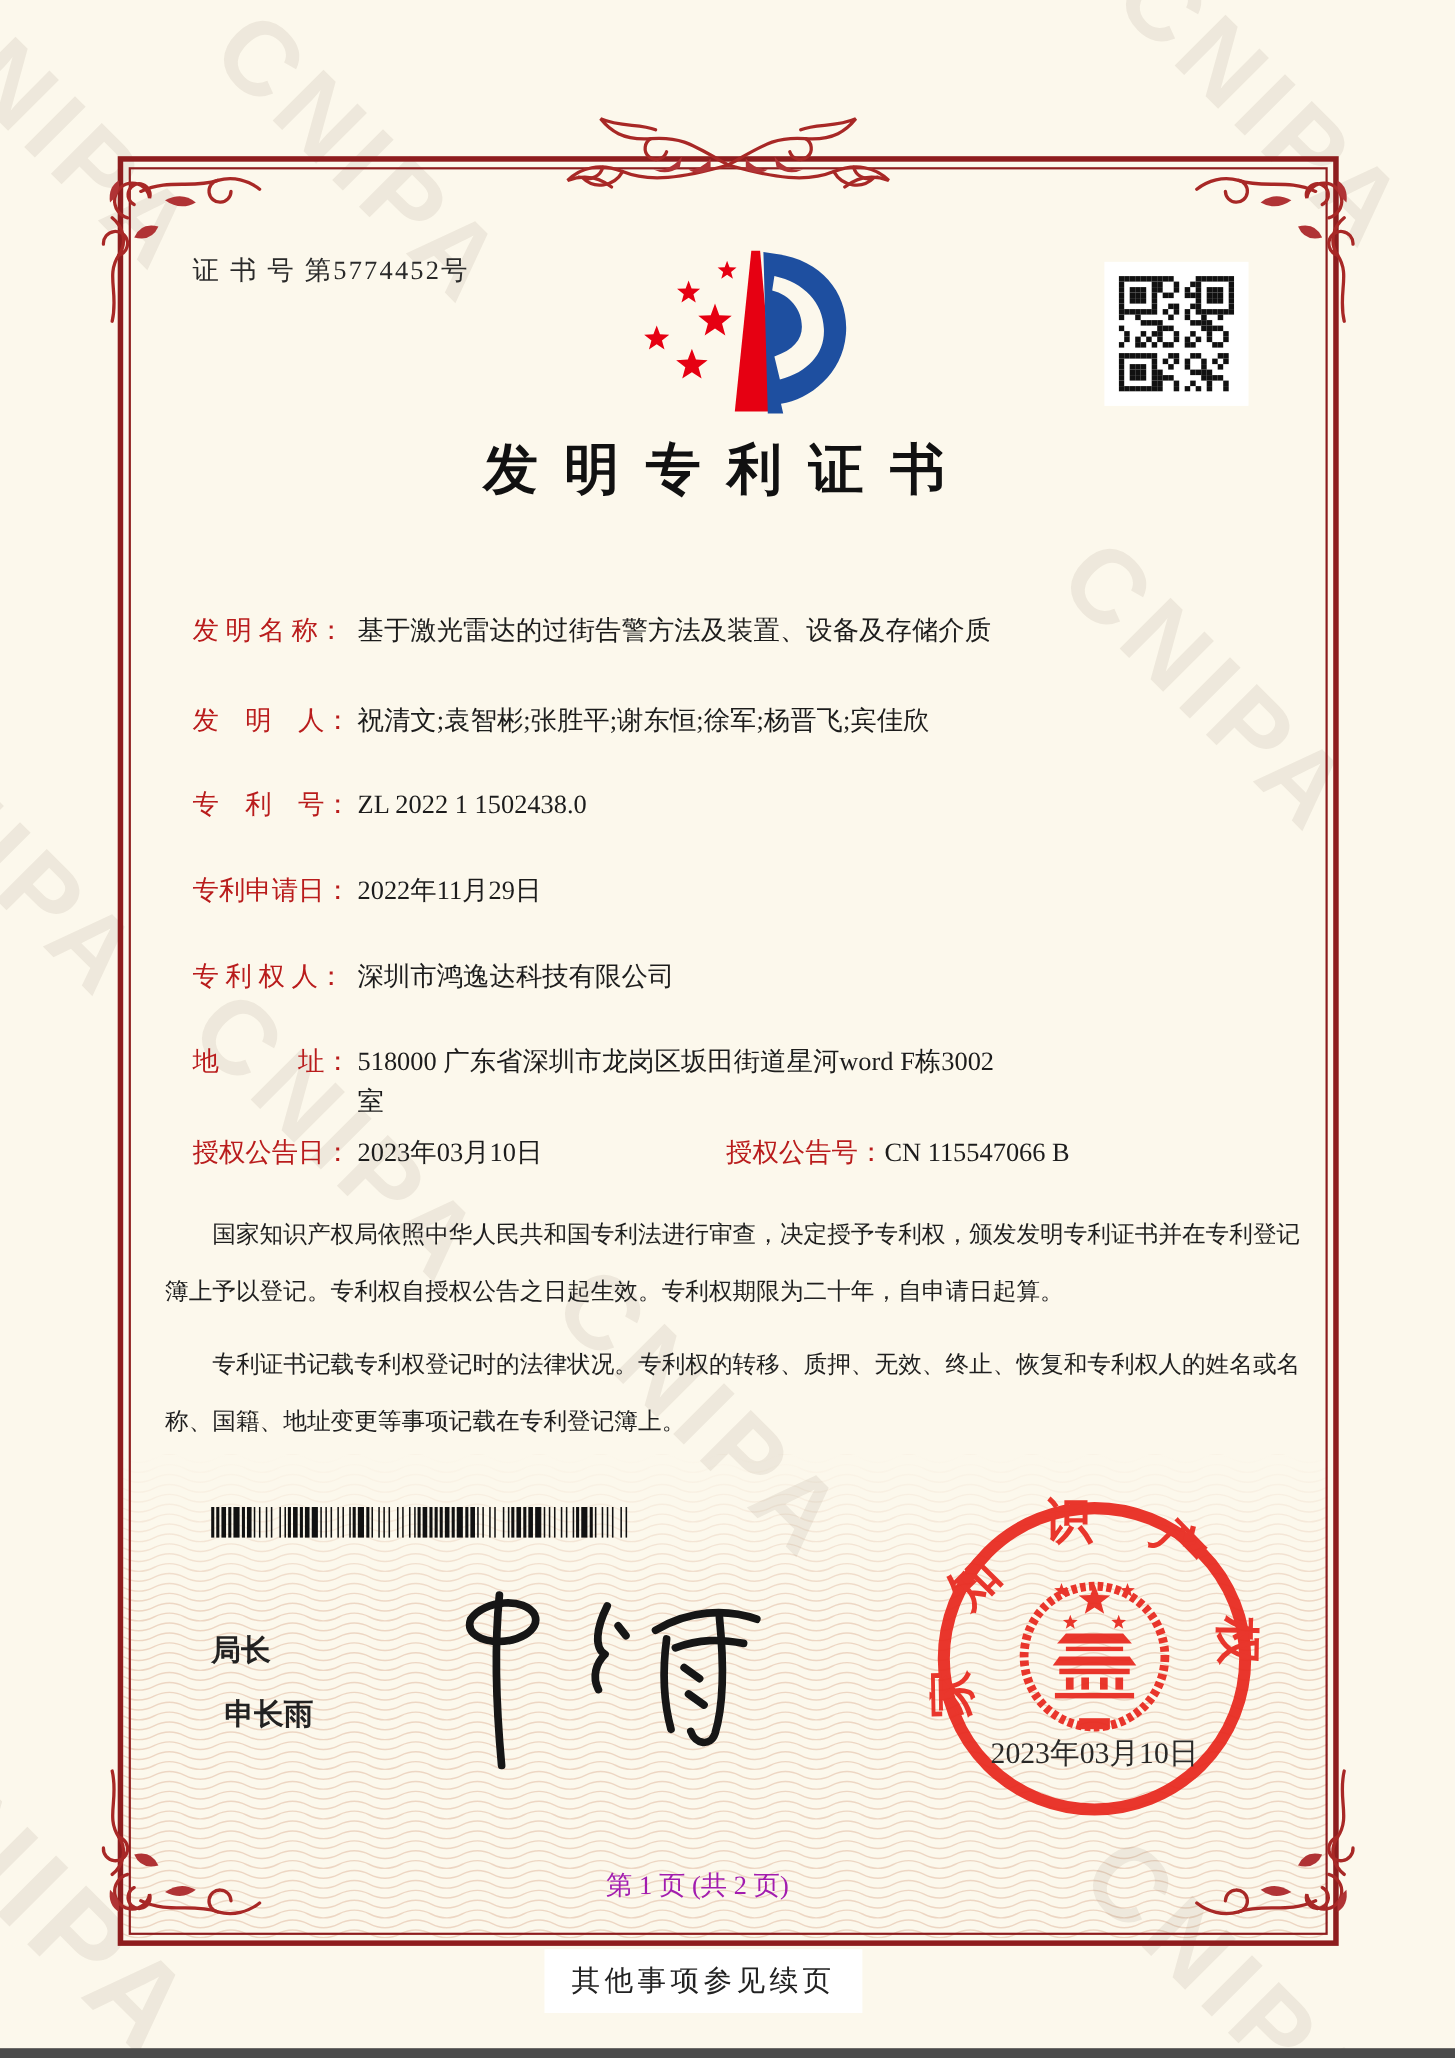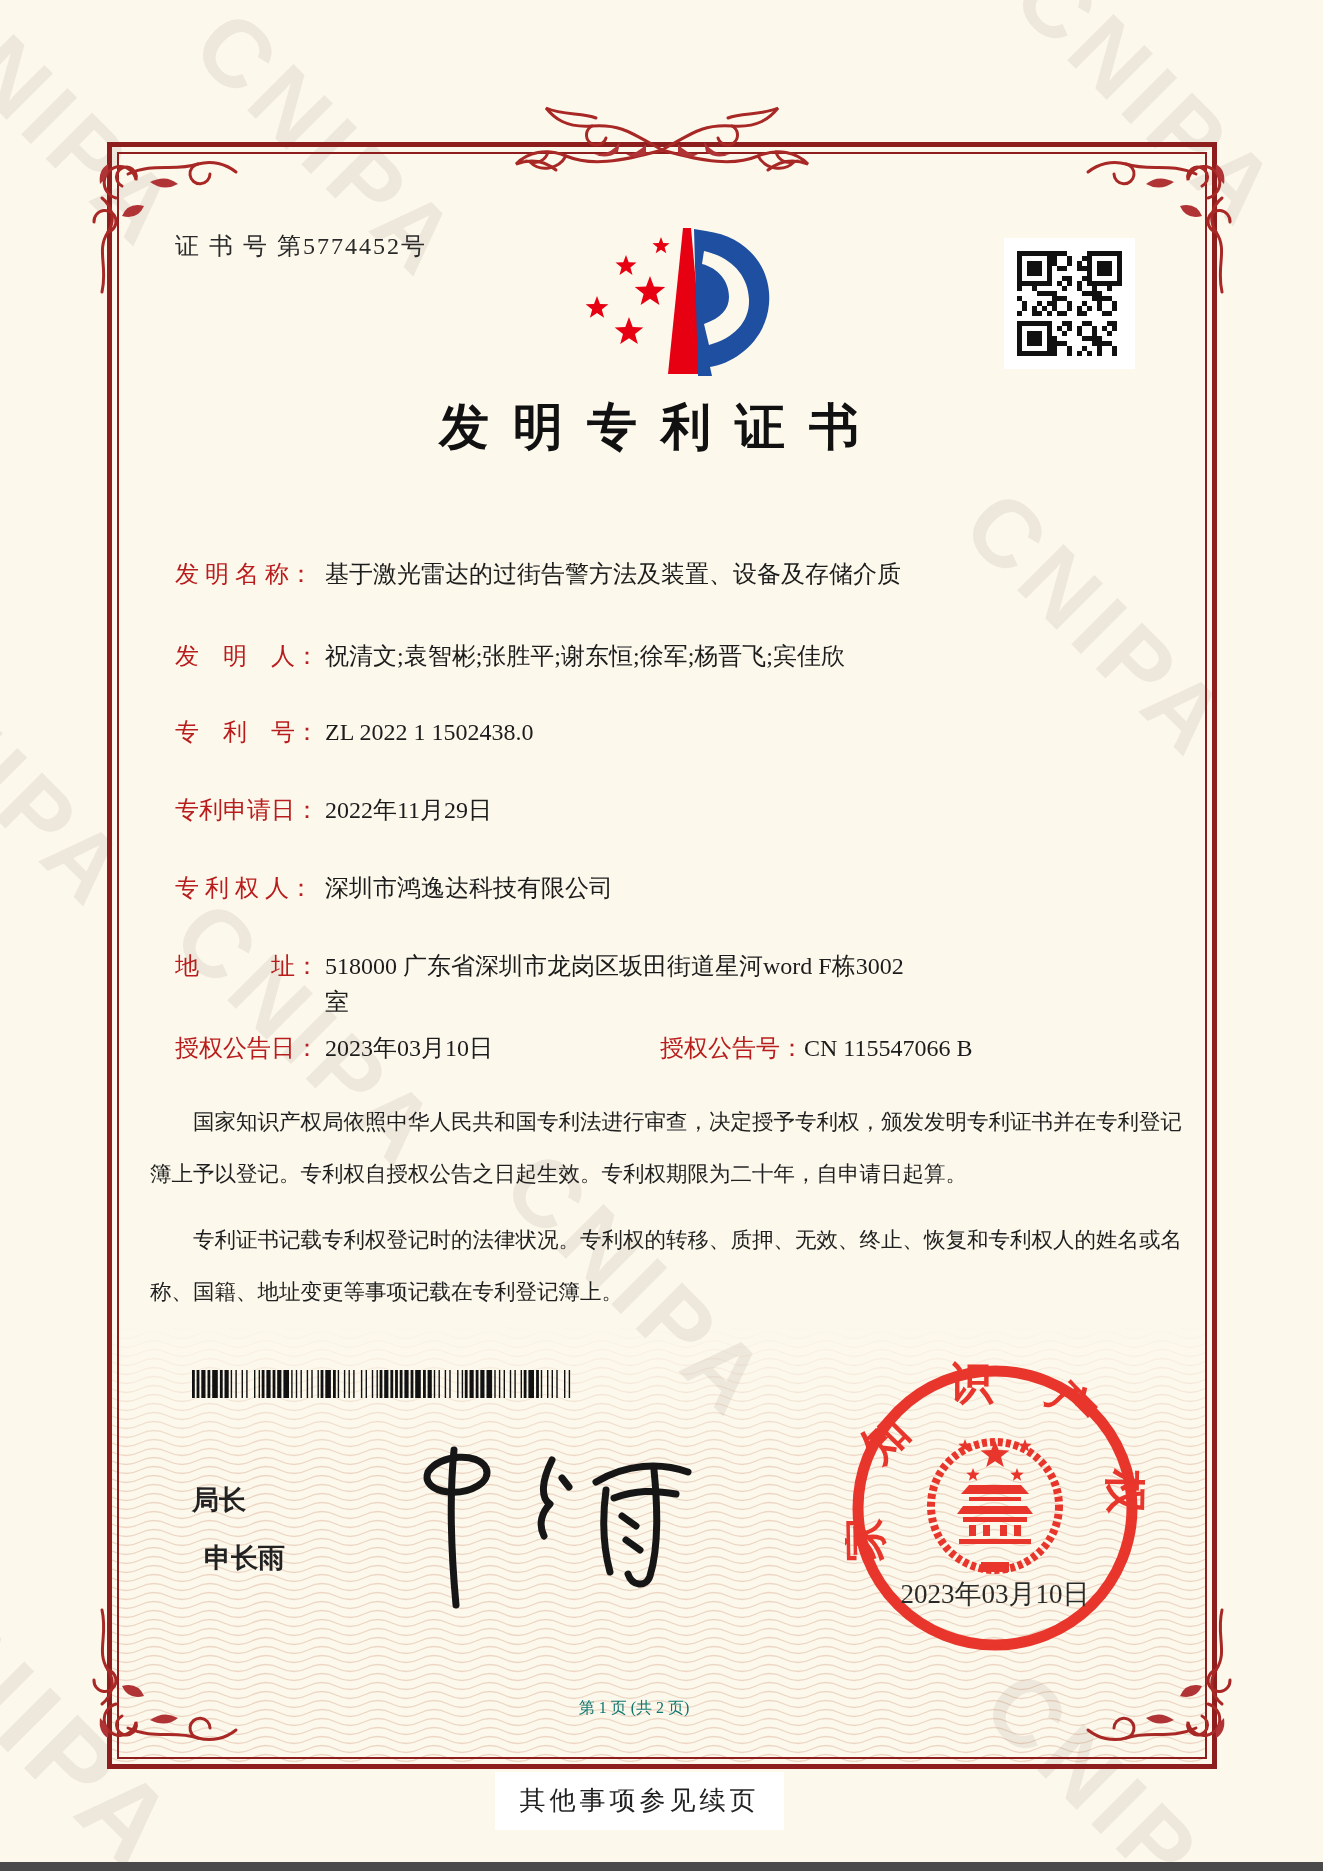--- a/index.html
+++ b/index.html
@@ -33,21 +33,21 @@
   .waves{left:112px;top:1322px;}
   .wave-fade{left:112px;top:1322px;width:1095px;height:140px;
              background:linear-gradient(#FCF8EC,rgba(252,248,236,0));}
   .barcode{left:190px;top:1370px;}
   .director-label{left:192px;top:1482px;font-family:Liberation Serif, serif;
                   font-weight:700;font-size:27px;color:#222;}
   .director-name{left:204px;top:1540px;font-family:"Liberation Sans","DejaVu Sans",sans-serif;
                  font-weight:700;font-size:27px;color:#222;}
   .signature{left:392px;top:1420px;}
   .seal{left:845px;top:1358px;opacity:.93;}
-  .page-info{left:114px;top:1698px;width:1040px;text-align:center;font-size:16px;color:#0f766e;}
+  .page-info{left:114px;top:1698px;width:1040px;text-align:center;font-size:24px;color:#a21caf;}
   .note-box{left:495px;top:1772px;width:289px;height:58px;background:#FFFFFF;
             text-align:center;line-height:58px;font-size:26px;letter-spacing:4px;color:#222;}
   .page-edge{left:0;top:1862px;width:1323px;height:9px;background:#4A4A4A;}
   
   .top-ornament{left:470px;top:98px;}
   .corner{width:150px;height:150px;}
   .corner.tl{left:92px;top:146px;transform:scaleY(-1);}
   .corner.tr{left:1082px;top:146px;transform:scale(-1,-1);}
   .corner.bl{left:92px;top:1606px;}
   .corner.br{left:1082px;top:1606px;transform:scaleX(-1);}

